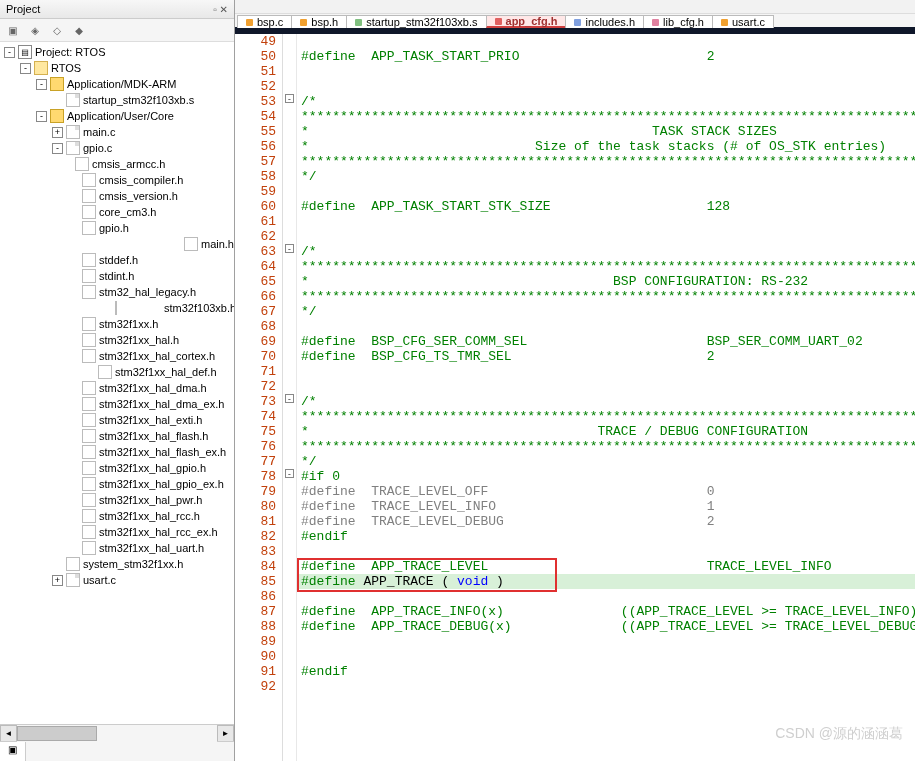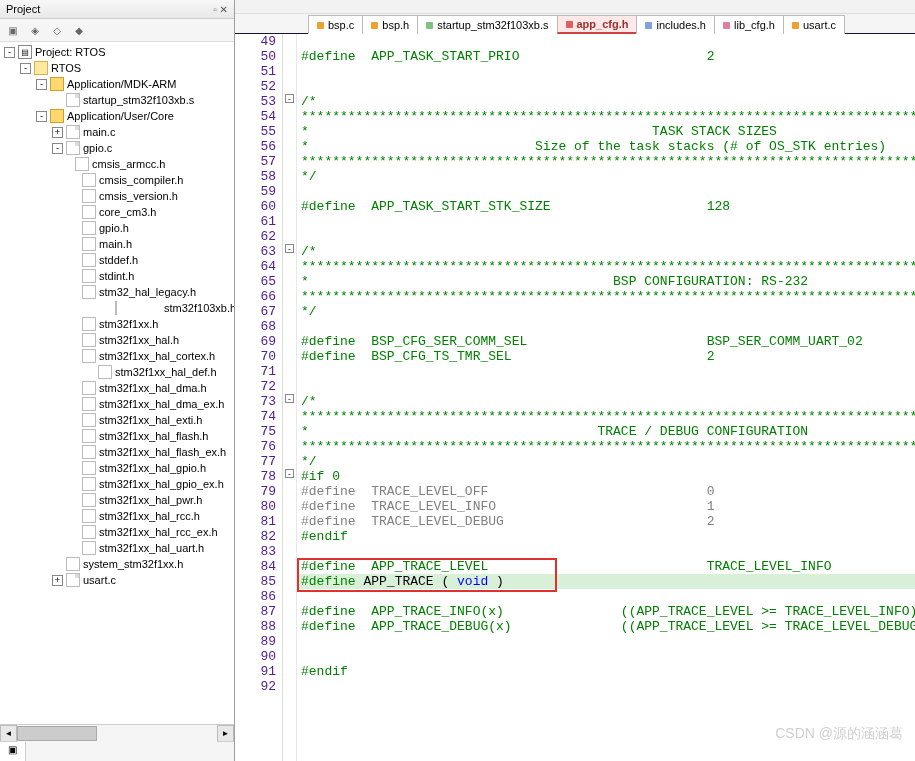--- a/index.html
+++ b/index.html
@@ -24,32 +24,32 @@
 .tree-label { color: #000; }
 .scroll-h { height: 17px; background: #f0f0f0; border-top: 1px solid #ccc; display: flex; align-items: center; }
 .scroll-h .arrow { width: 17px; height: 17px; border: 1px solid #bbb; background: #e8e8e8; display: inline-flex; align-items: center; justify-content: center; font-size: 8px; }
 .scroll-h .track { flex: 1; background: #f5f5f5; height: 17px; position: relative; }
 .scroll-h .thumb { position: absolute; left: 0; width: 80px; height: 15px; top: 1px; background: #ccc; border: 1px solid #aaa; }
 .bottom-tabs { height: 20px; background: #f5f5f5; border-top: 1px solid #ccc; display: flex; }
 .bottom-tab { padding: 2px 8px; border-right: 1px solid #ccc; font-size: 10px; background: #fff; }
 
 .editor-area { flex: 1; display: flex; flex-direction: column; background: #fff; overflow: hidden; }
 .top-toolbar { height: 14px; background: #f2f2f2; border-bottom: 1px solid #ddd; }
-.tab-strip { display: flex; background: #f5f5f5; border-bottom: 1px solid #0f172a; padding-left: 2px; font-size: 11px; height: 20px; justify-content: center; }
+.tab-strip { display: flex; background: #f5f5f5; border-bottom: 7px solid #0f172a; padding-left: 2px; font-size: 11px; height: 20px; }
 .tab { display: flex; align-items: center; padding: 2px 8px; border: 1px solid #bbb; border-bottom: none; background: #fff; margin-right: -1px; cursor: pointer; position: relative; top: 1px; }
 .tab .dot { width: 7px; height: 7px; border-radius: 1px; margin-right: 4px; }
 .dot-orange { background: #f0a030; }
 .dot-green { background: #80c080; }
 .dot-red { background: #e06060; }
 .dot-pink { background: #e080a0; }
 .dot-blue { background: #80a0e0; }
 .tab.active-tab { border-bottom: 2px solid #d04040; background: #ffe8e8; }
 
 .code-area { flex: 1; display: flex; overflow: hidden; font-family: Consolas, "Courier New", monospace; font-size: 13px; line-height: 15px; }
-.gutter { width: 48px; background: #fff; text-align: right; color: #4c1d95; padding-right: 6px; border-right: 1px solid #ddd; }
+.gutter { width: 48px; background: #fff; text-align: right; color: #c2410c; padding-right: 6px; border-right: 1px solid #ddd; }
 .fold-col { width: 14px; background: #fff; border-right: 1px solid #e8e8e8; position: relative; }
 .fold-box { width: 9px; height: 9px; border: 1px solid #888; background: #fff; margin: 0 auto; font-size: 8px; line-height: 7px; text-align: center; cursor: pointer; }
 .code-lines { flex: 1; overflow: hidden; position: relative; }
 .line { height: 15px; white-space: pre; padding-left: 4px; }
 .green { color: #008000; }
 .blue { color: #0000ff; }
 .gray { color: #808080; }
 .black { color: #000; }
 .hl-line { background: #d8f0d8; }
 .red-box { position: absolute; border: 2px solid #e03030; pointer-events: none; }
@@ -125,21 +125,21 @@
         <div class="tree-node" style="padding-left: 68px;">
           <span class="exp none"></span>
           <span class="icon file-h"></span>
           <span class="tree-label">core_cm3.h</span>
         </div>
         <div class="tree-node" style="padding-left: 68px;">
           <span class="exp none"></span>
           <span class="icon file-h"></span>
           <span class="tree-label">gpio.h</span>
         </div>
-        <div class="tree-node" style="padding-left: 68px;">
+        <div class="tree-node" style="padding-left: 68px; justify-content: flex-end;">
           <span class="exp none"></span>
           <span class="icon file-h"></span>
           <span class="tree-label">main.h</span>
         </div>
         <div class="tree-node" style="padding-left: 68px;">
           <span class="exp none"></span>
           <span class="icon file-h"></span>
           <span class="tree-label">stddef.h</span>
         </div>
         <div class="tree-node" style="padding-left: 68px;">

